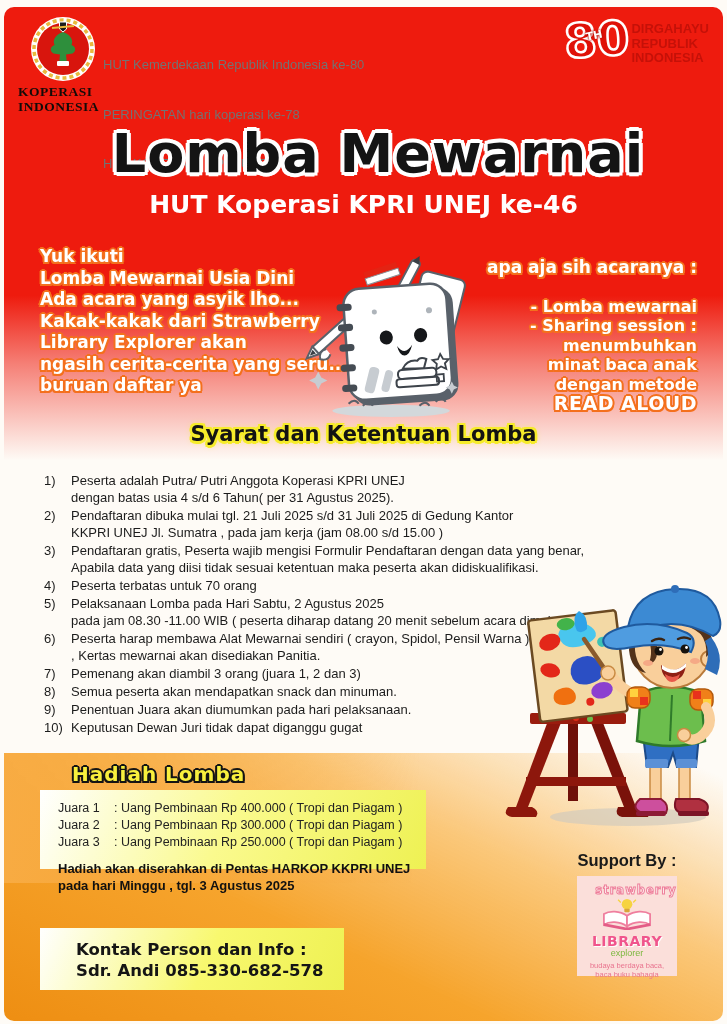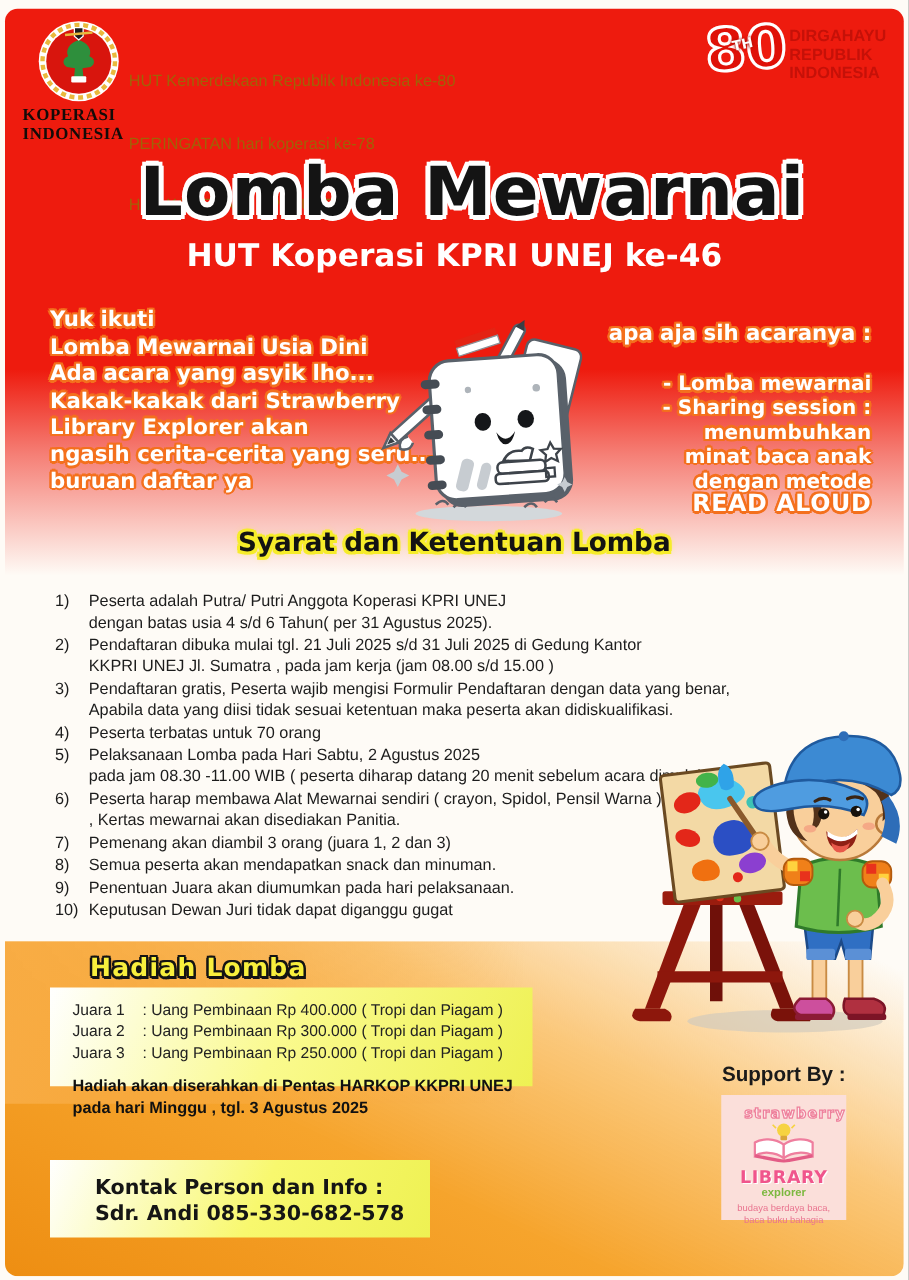--- a/index.html
+++ b/index.html
@@ -9,21 +9,21 @@
   .bg-red{position:absolute;top:7px;left:4px;right:4px;height:458px;border-radius:10px 10px 0 0;
           background:linear-gradient(to bottom,#ee1b0e 0%,#ee1b0e 63%,rgba(238,27,14,.55) 78%,rgba(238,27,14,0) 99%);}
   .bg-orange{position:absolute;bottom:3px;left:4px;right:4px;height:268px;border-radius:0 0 10px 10px;
           background:
             linear-gradient(to right,rgba(248,172,68,.95) 0%,rgba(248,172,68,0) 58%) no-repeat top left / 100% 130px,
             linear-gradient(205deg,rgba(255,252,245,0) 4%,rgba(250,190,100,.85) 34%,#f6a42c 62%,#ee8e12 100%);}
   
   .kop-logo{position:absolute;top:16px;left:30px;width:66px;height:66px;}
   .kop-caption{position:absolute;top:84px;left:18px;font-family:"Liberation Serif",serif;
           font-weight:bold;color:#140b08;font-size:13.5px;line-height:15px;letter-spacing:.5px;}
-  .hdr-lines{position:absolute;top:24px;left:103px;color:#a16207;font-size:13px;line-height:16.5px;
+  .hdr-lines{position:absolute;top:24px;left:103px;color:#737373;font-size:13px;line-height:16.5px;
           font-weight:500;white-space:pre-wrap;}
   .anniv{position:absolute;top:16px;right:18px;display:flex;align-items:flex-start;}
   .anniv-80{font-family:"DejaVu Sans",sans-serif;font-weight:800;font-size:47px;line-height:47px;
           color:#df1108;-webkit-text-stroke:2.5px #fff;transform:rotate(-4deg);position:relative;}
   .anniv-th{position:absolute;top:-4px;left:22px;font-size:11px;color:#fff;-webkit-text-stroke:0;
           text-shadow:0 0 3px #b00d06,0 0 2px #b00d06;transform:rotate(-8deg);}
   .anniv-text{margin:6px 0 0 2px;color:#c11008;font-weight:700;font-size:13px;line-height:14.5px;opacity:.9;}
   
   .title{position:absolute;top:122px;left:0;right:0;text-align:center;
          font-family:"DejaVu Sans",sans-serif;font-weight:bold;font-size:54px;letter-spacing:1px;color:#141414;
@@ -69,21 +69,21 @@
   
   .support-heading{position:absolute;top:851px;left:577px;width:100px;text-align:center;
          font-weight:bold;font-size:16.5px;color:#1a1a1a;}
   .support-logo{position:absolute;top:876px;left:577px;width:100px;height:100px;background:#fbdfda;
          text-align:center;box-sizing:border-box;padding-top:7px;}
   .sl-strawberry{font-family:"DejaVu Sans",sans-serif;font-weight:bold;font-size:11.5px;letter-spacing:1px;
          color:#fdeeee;padding-left:18px;-webkit-text-stroke:1px #ee7f9b;}
   .sl-book{width:54px;height:32px;margin:1px auto 0;}
   .sl-library{font-family:"DejaVu Sans",sans-serif;font-weight:800;font-size:14px;color:#f0558c;
          letter-spacing:.5px;text-shadow:1px 1px 0 #fff;margin-top:-1px;}
-  .sl-explorer{font-weight:bold;font-size:9px;color:#7cb83f;margin-top:-1px;text-align:center;}
+  .sl-explorer{font-weight:normal;font-size:9px;color:#7cb83f;margin-top:-1px;text-align:center;}
   .sl-tagline{font-size:7.5px;line-height:9px;color:#e9748f;margin-top:3px;}
   
   .boy{position:absolute;top:575px;left:478px;width:244px;height:260px;}
   .layer{position:absolute;z-index:2;}
 </style>
 </head>
 <body>
 
 <div class="poster">
   <div class="bg-red"></div>

